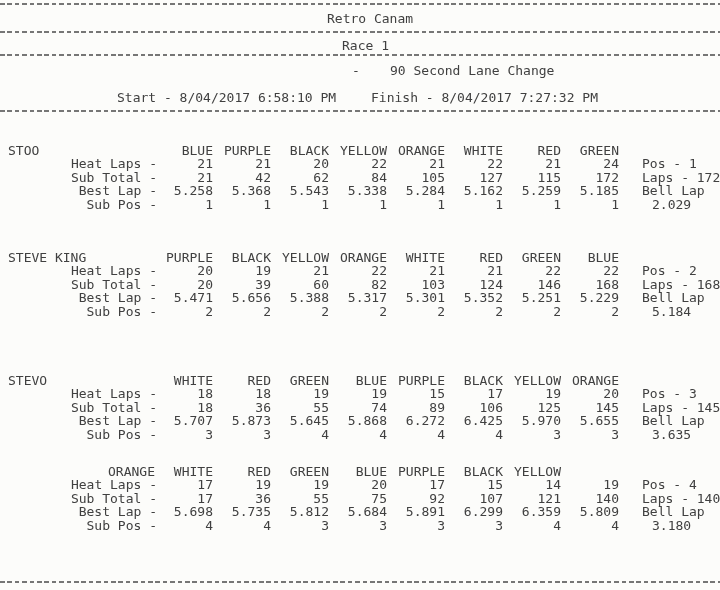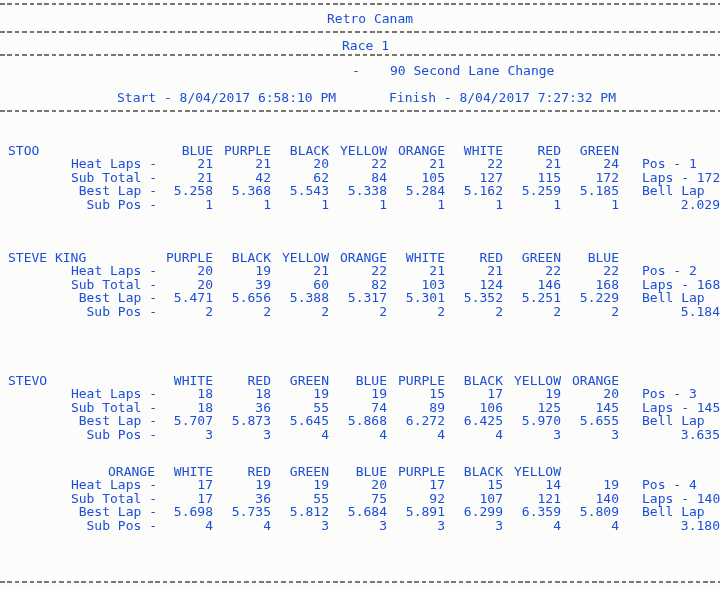--- a/index.html
+++ b/index.html
@@ -8,21 +8,21 @@
     background: #ffffff;
   }
   .page {
     position: relative;
     width: 720px;
     height: 590px;
     overflow: hidden;
     background: #fcfcfa;
     font-family: "DejaVu Sans Mono", "Liberation Mono", monospace;
     font-size: 13px;
-    color: #1d4ed8;
+    color: #404040;
   }
   
   .dash-line {
     position: absolute;
     left: 0;
     width: 720px;
     height: 2px;
     background: repeating-linear-gradient(to right, #5e5e5e 0px, #5e5e5e 4.6px, rgba(0,0,0,0) 4.6px, rgba(0,0,0,0) 7.4px);
     opacity: 0.85;
   }
@@ -40,39 +40,39 @@
     height: 13.4px;
     line-height: 13.4px;
     white-space: pre;
   }
   .cell { overflow: visible; }
   .cell.name   { text-align: left;  padding-left: 8px; }
   .cell.rlabel { text-align: right; }
   .cell.lane,
   .cell.num    { text-align: right; padding-right: 2px; }
   .cell.info   { text-align: left;  padding-left: 21px; }
-  .cell.info.bellval { padding-left: 31px; text-align: right; }
+  .cell.info.bellval { padding-left: 31px; }
 </style>
 </head>
 <body>
 
 <div class="page">
 
   <div class="dash-line" style="top:3px"></div>
   <div class="dash-line" style="top:31px"></div>
   <div class="dash-line" style="top:54px"></div>
   <div class="dash-line" style="top:110px"></div>
   <div class="dash-line" style="top:581px"></div>
 
   <span class="abs" style="left:327px; top:11px">Retro Canam</span>
   <span class="abs" style="left:342px; top:38px">Race 1</span>
   <span class="abs" style="left:352px; top:63px">-</span>
   <span class="abs" style="left:390px; top:63px">90 Second Lane Change</span>
   <span class="abs" style="left:117px; top:90px">Start - 8/04/2017 6:58:10 PM</span>
-  <span class="abs" style="left:389px; top:90px">Finish - 8/04/2017 7:27:32 PM</span>
+  <span class="abs" style="left:371px; top:90px">Finish - 8/04/2017 7:27:32 PM</span>
 
   <div id="drivers">
       <div class="driver-block" style="top: 144px;">
       <div class="trow">
         <span class="cell name">STOO</span>
         <span class="cell lane">BLUE</span>
         <span class="cell lane">PURPLE</span>
         <span class="cell lane">BLACK</span>
         <span class="cell lane">YELLOW</span>
         <span class="cell lane">ORANGE</span>

